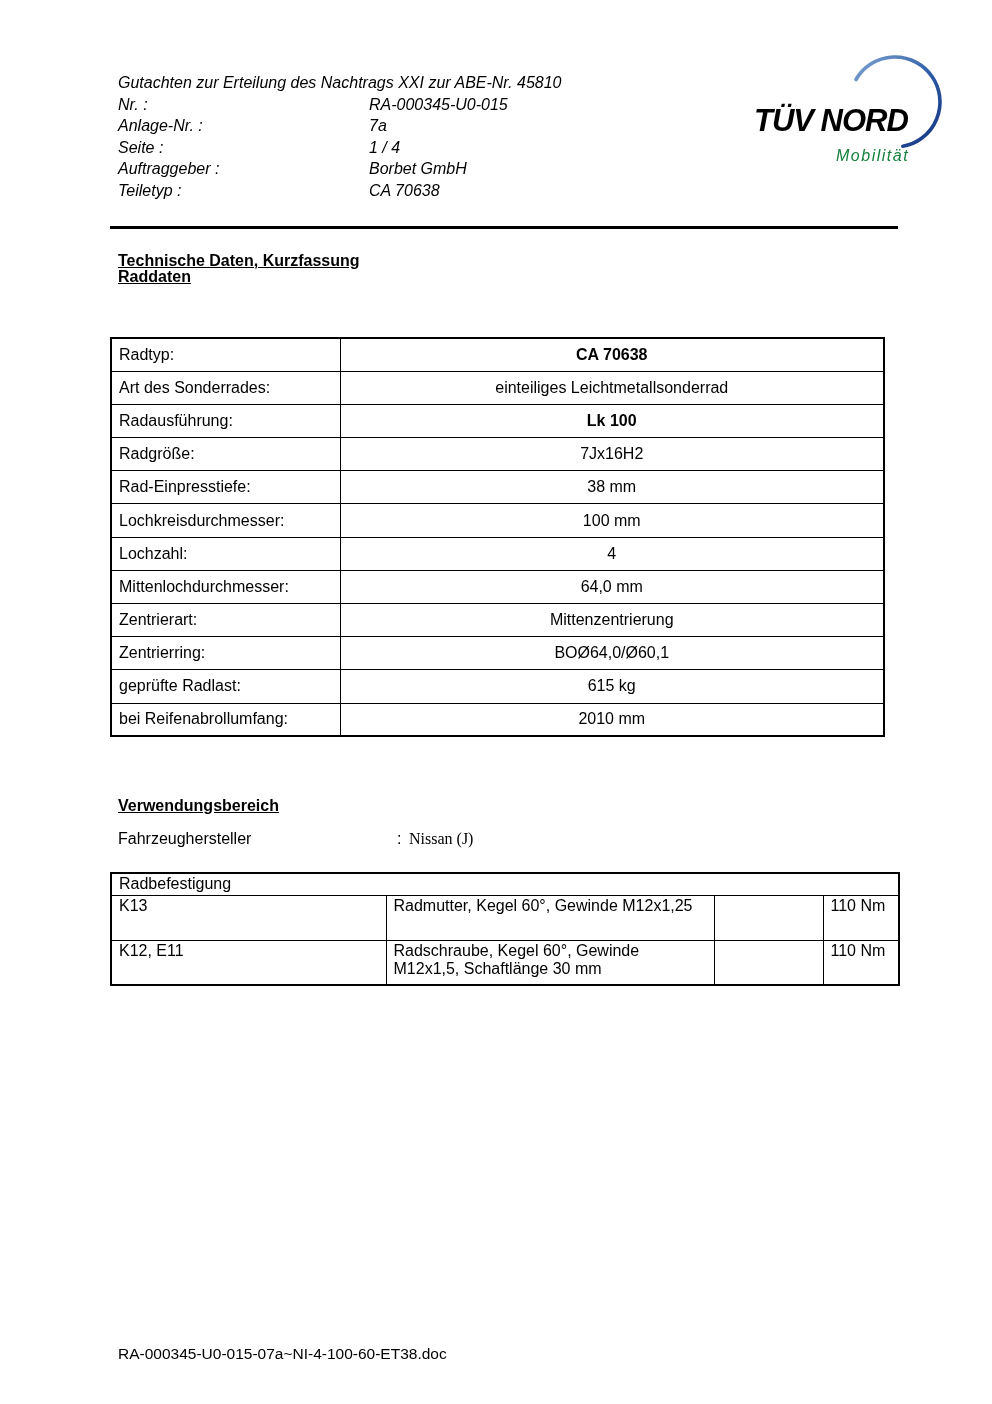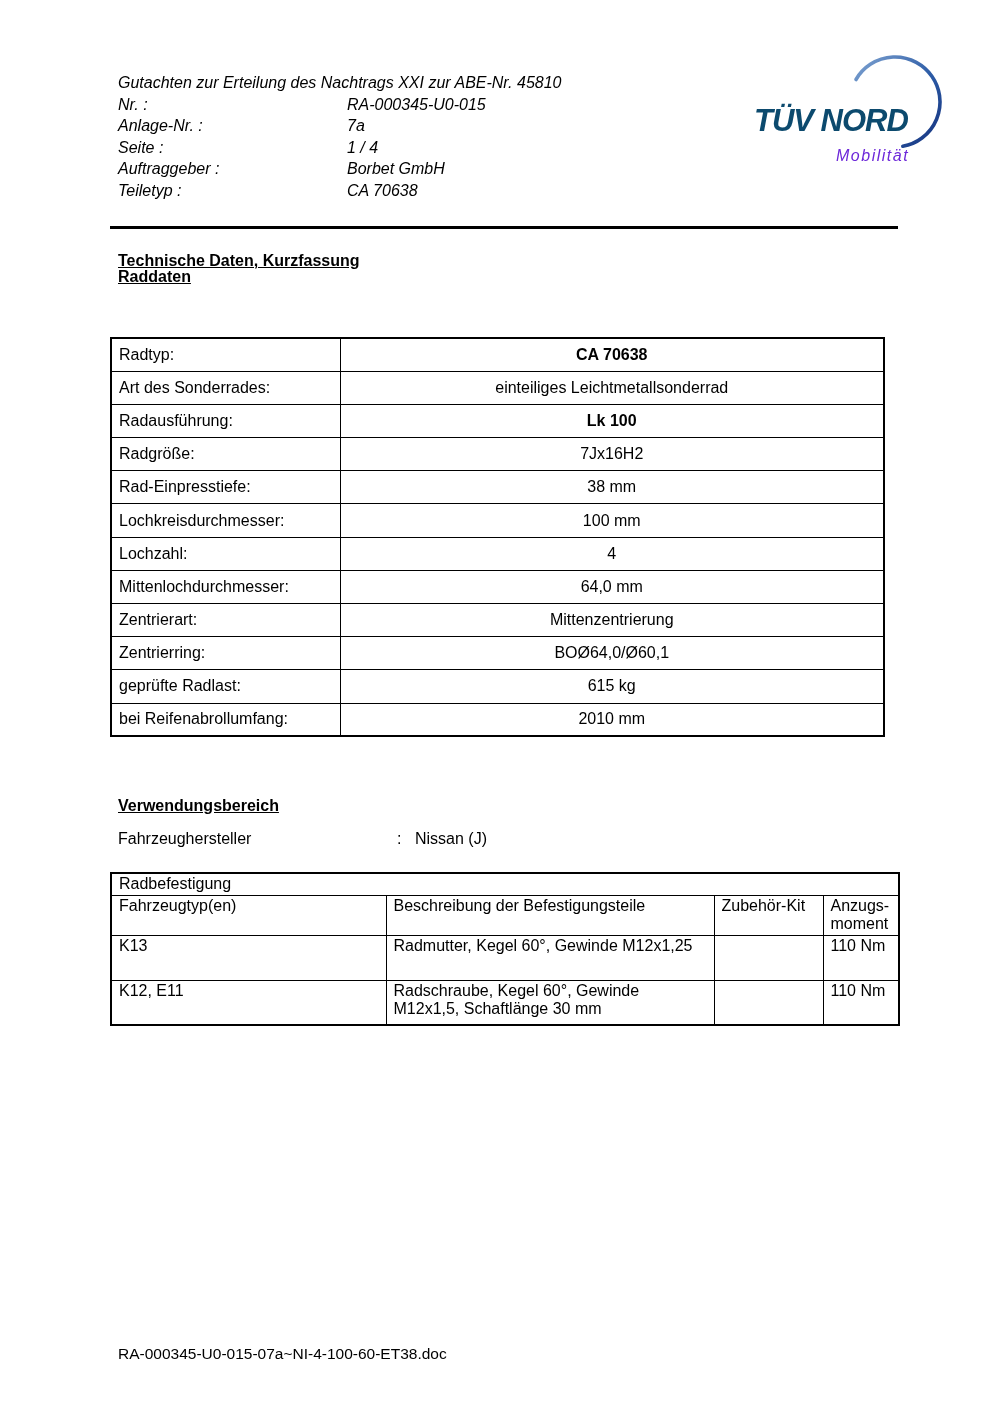--- a/index.html
+++ b/index.html
@@ -13,34 +13,34 @@
     font-family: "Liberation Sans", "DejaVu Sans", sans-serif;
     color: #000;
     overflow: hidden;
   }
 
   
   .doc-header { position: absolute; left: 118px; top: 72px; width: 560px; font-style: italic; }
   .doc-header .title { font-size: 16px; line-height: 21.5px; white-space: nowrap; }
   .hrow { display: flex; font-size: 16px; line-height: 21.5px; }
   .hlabel { width: 229px; flex: 0 0 229px; }
-  .hvalue { white-space: nowrap; }
+  .hvalue { white-space: nowrap; margin-left: 22px; }
 
   
   .logo { position: absolute; left: 740px; top: 45px; width: 215px; height: 132px; }
   .logo svg { position: absolute; left: 0; top: 0; }
   .logo-text {
     position: absolute; left: 14px; top: 58px;
     font-size: 31px; font-weight: bold; font-style: italic;
-    letter-spacing: -1px; color: #0c4a6e; white-space: nowrap;
+    letter-spacing: -1px; color: #000000; white-space: nowrap;
   }
   .logo-tagline {
     position: absolute; left: 96px; top: 102px;
     font-size: 16px; font-style: italic; letter-spacing: 1.5px;
-    color: #6d28d9; white-space: nowrap;
+    color: #15803d; white-space: nowrap;
   }
 
   
   .rule { position: absolute; left: 110px; top: 226px; width: 788px; height: 3px; background: #000; }
 
   
   .section-heading {
     position: absolute; left: 118px;
     font-size: 16px; font-weight: bold; text-decoration: underline;
     white-space: nowrap;
@@ -57,21 +57,21 @@
   }
   .raddaten td { border: 1px solid #000; height: 33.2px; vertical-align: middle; }
   .raddaten td.cell-label { width: 229px; padding: 0 0 0 7px; text-align: left; }
   .raddaten td.cell-value { text-align: center; }
   .bold { font-weight: bold; }
 
   
   .fahrzeug-row { position: absolute; left: 118px; top: 830px; font-size: 16px; display: flex; }
   .f-label { width: 279px; flex: 0 0 279px; }
   .f-colon { width: 8px; }
-  .f-value { margin-left: 10px; }
+  .f-value { margin-left: 4px; font-family: Liberation Serif, serif; }
 
   
   .radbefestigung {
     position: absolute; left: 110px; top: 872px; width: 788px;
     border: 2px solid #000; font-size: 16px; table-layout: fixed; padding-left: 18px;
   }
   .radbefestigung td { border: 1px solid #000; vertical-align: top; padding: 1px 5px 0 7px; text-align: left; }
   .radbefestigung tr.caption-row td { height: 22px; }
   .radbefestigung tr.head-row td { height: 40px; }
   .radbefestigung tr.data-row td { height: 45px; }
@@ -212,26 +212,20 @@
     <colgroup>
       <col class="col-typ">
         <col class="col-beschr">
         <col class="col-kit">
         <col class="col-moment">
     </colgroup>
     <tbody>
       <tr class="caption-row">
         <td colspan="4">Radbefestigung</td>
       </tr>
-      <tr class="head-row">
-        <td>Fahrzeugtyp(en)</td>
-        <td>Beschreibung der Befestigungsteile</td>
-        <td>Zubehör-Kit</td>
-        <td>Anzugs-moment</td>
-      </tr>
 
         <tr class="data-row">
           <td>K13</td>
           <td>Radmutter, Kegel 60°, Gewinde M12x1,25</td>
           <td></td>
           <td>110 Nm</td>
         </tr>
 
         <tr class="data-row">
           <td>K12, E11</td>

